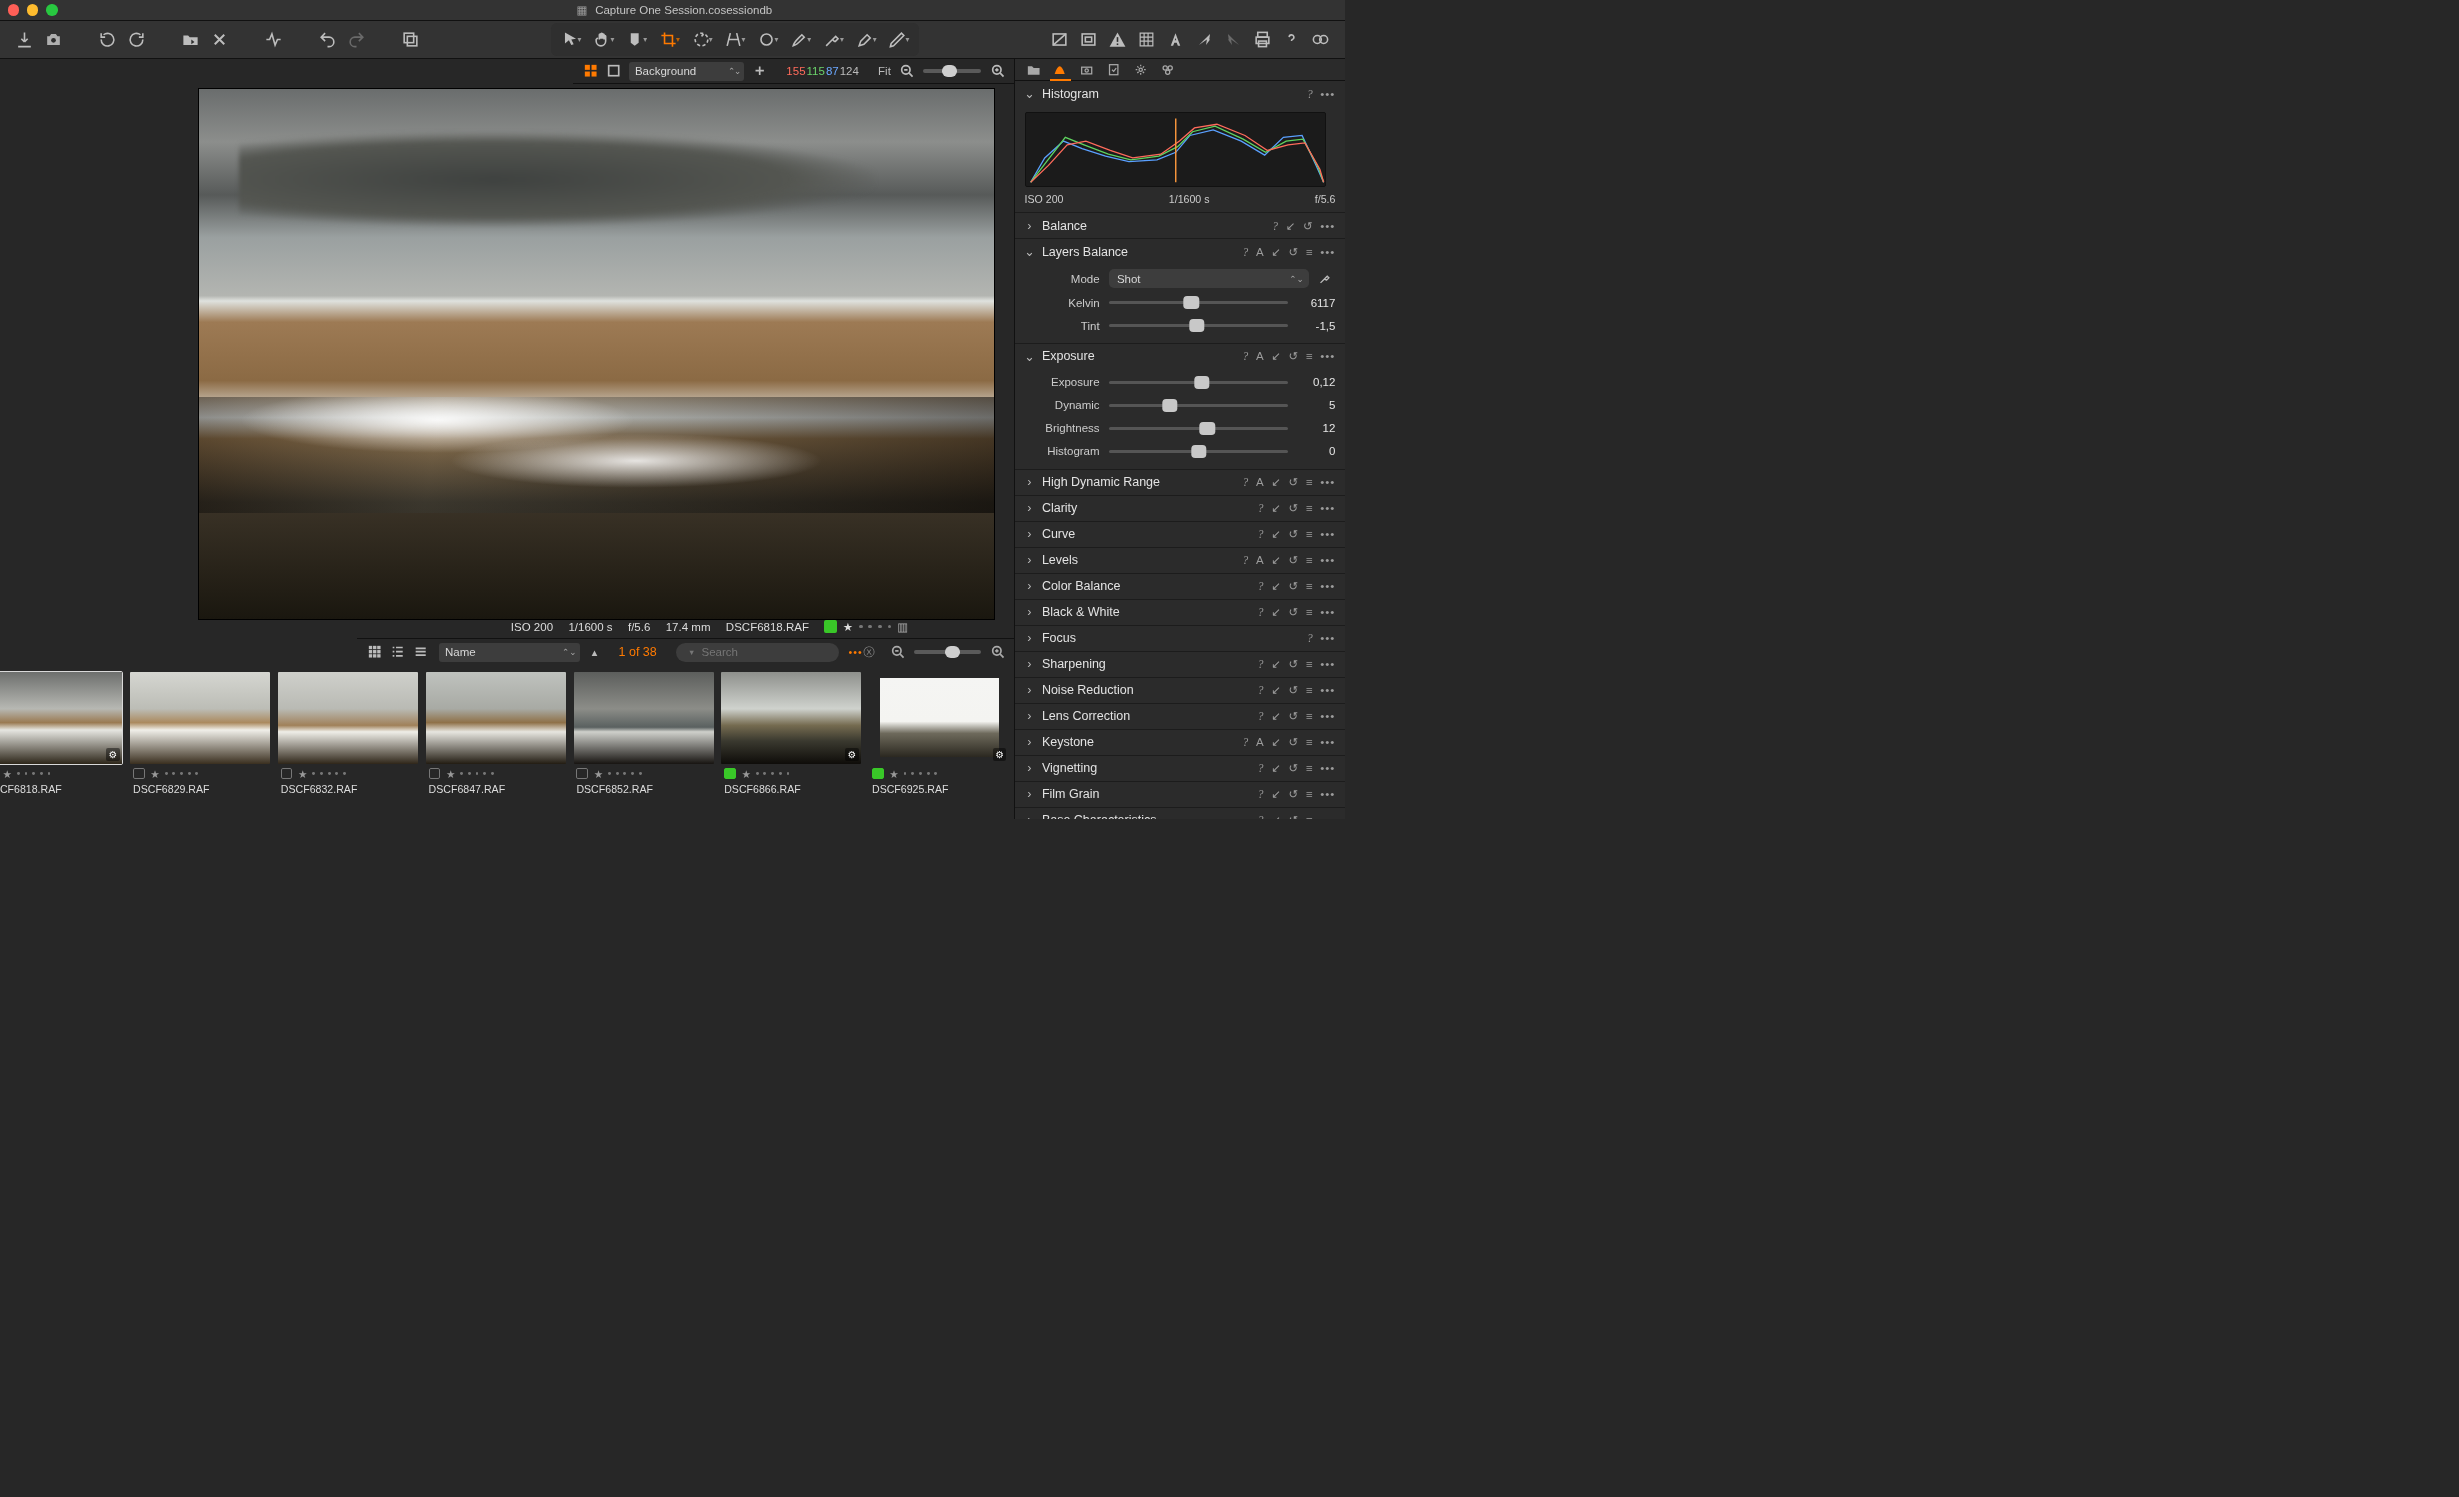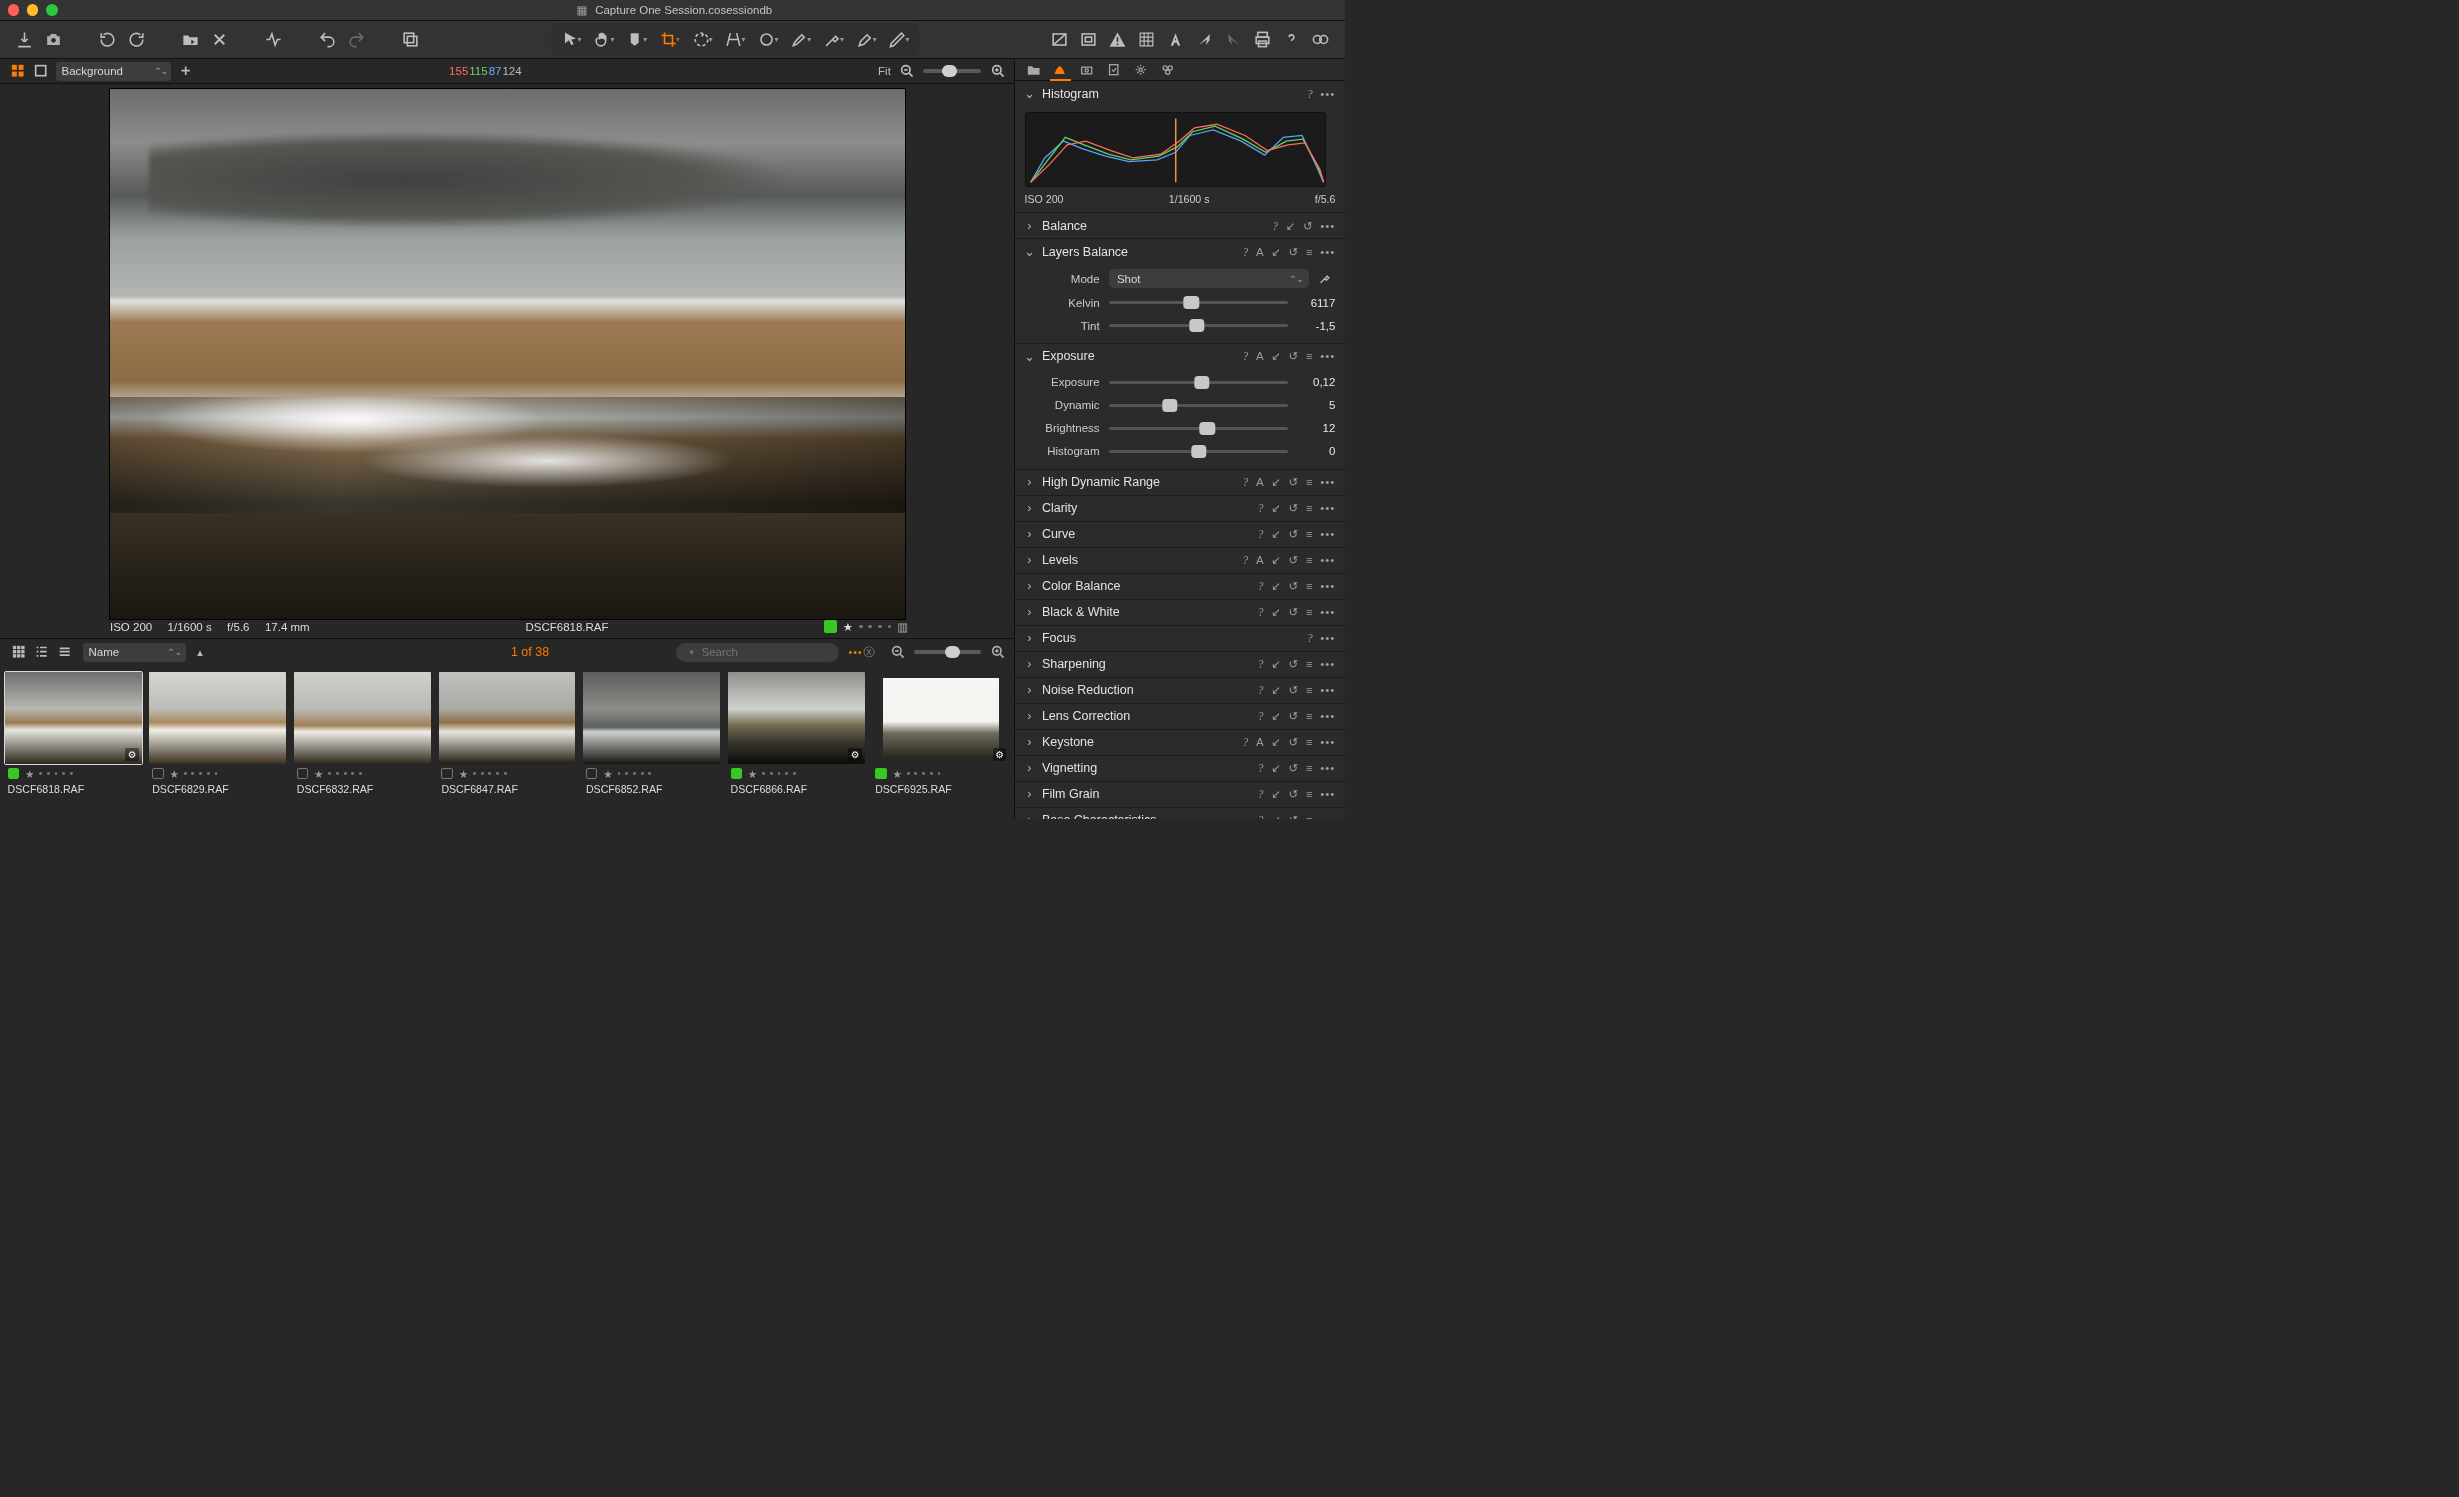--- a/index.html
+++ b/index.html
@@ -72,21 +72,21 @@
   .rgb .r{color:#ff6b5b;} .rgb .g{color:#6bd36b;} .rgb .b{color:#6ba8ff;} .rgb .l{color:#bbb;}
   .ib-spacer{flex:1;}
   .zoom-grp{display:flex;align-items:center;gap:9.6px;color:#bbb;font-size:11.5px;}
   .zoom-slider{width:58px;height:3.8px;background:var(--slider);border-radius:1.9px;position:relative;}
   .zoom-slider .knob{position:absolute;left:32%;top:-3.8px;width:15.4px;height:11.5px;background:#cfcfcf;border-radius:5.8px;}
 
   
   .body{flex:1;display:flex;min-height:0;}
 
   
-  .viewer-col{flex:1;display:flex;flex-direction:column;min-width:0;background:var(--bg1);}
+  .viewer-col{flex:1;display:flex;flex-direction:column;min-width:0;background:var(--bg1);align-items:flex-end;}
   .viewer{
     flex:1;display:flex;align-items:center;justify-content:center;background:var(--bg1);
     padding:9.6px 19px 0 19px;min-height:0;
   }
   .photo{
     width:797px;height:532px;border:1px solid #000;position:relative;overflow:hidden;
     background:linear-gradient(to bottom,
       #6a6d6d 0%, #8c8e8c 10%, #575a59 20%, #9aa0a0 28%,
       #b3b5b1 39%, #dfe2de 40%,
       #9d7a54 44%, #8b6a44 55%,
@@ -115,21 +115,21 @@
   .dots{display:flex;gap:5.8px;}
   .dots span{width:3.8px;height:3.8px;border-radius:50%;background:#777;}
 
   
   .browser-bar{
     height:27px;display:flex;align-items:center;padding:0 9.6px;gap:9.6px;background:var(--bg1);
     border-top:1px solid #111;
   }
   .view-toggles{display:flex;gap:5.8px;}
   .view-toggles .vt{width:17.3px;height:17.3px;display:flex;align-items:center;justify-content:center;color:#bbb;}
-  .sort-select{background:var(--bg3);height:19px;width:103px;border-radius:2.9px;color:var(--txt);display:flex;align-items:center;padding:0 17.3px 0 5.8px;font-size:11.5px;position:relative;}
+  .sort-select{background:var(--bg3);height:19px;width:141px;border-radius:2.9px;color:var(--txt);display:flex;align-items:center;padding:0 17.3px 0 5.8px;font-size:11.5px;position:relative;}
   .sort-select::after{content:"⌃⌄";position:absolute;right:3.8px;font-size:8.6px;color:#aaa;}
   .count{flex:0 0 auto;color:var(--accent);font-size:12.5px;}
   .bb-spacer{flex:1;}
   .search-wrap{display:flex;align-items:center;gap:5.8px;background:var(--bg3);height:19px;border-radius:9.6px;padding:0 7.7px;width:163px;color:#999;font-size:11.5px;}
   .search-wrap input{background:transparent;border:none;outline:none;color:var(--txt);flex:1;font-size:11.5px;}
 
   
   .browser{
     height:154px;background:var(--bg1);display:flex;gap:5.8px;padding:5.8px 3.8px 1.9px 3.8px;overflow:hidden;
   }

